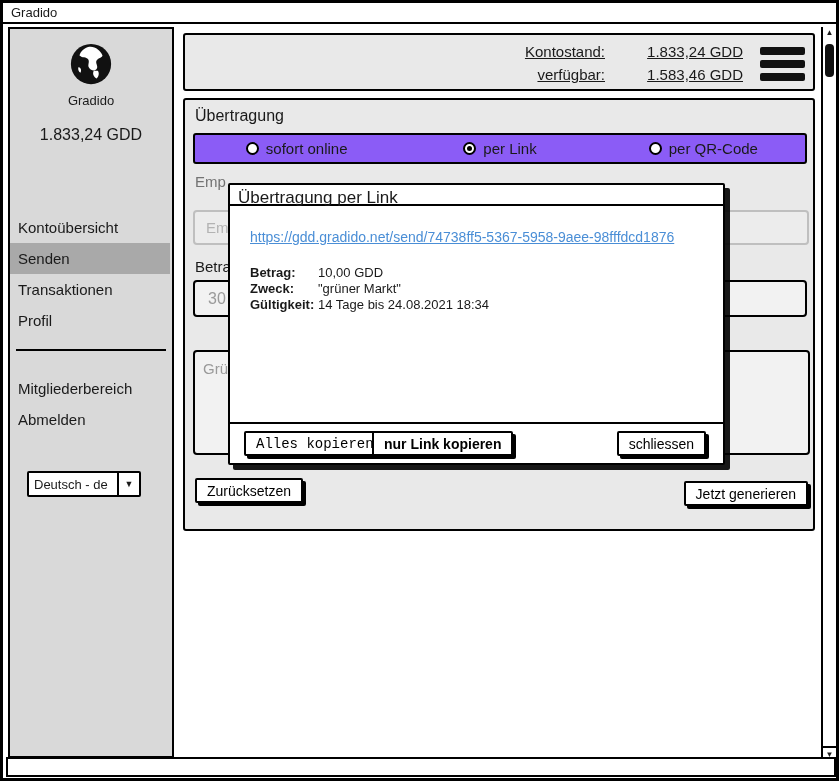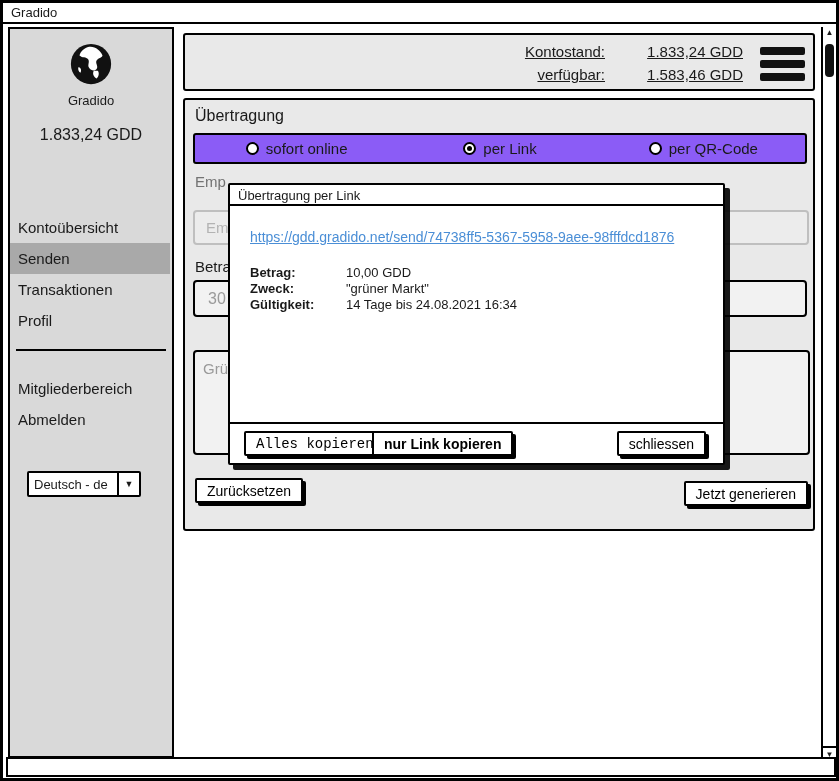--- a/index.html
+++ b/index.html
@@ -82,26 +82,26 @@
   .btn { background:#fff; border:2px solid #000; border-radius:2px;
          box-shadow:3px 3px 0 #000; font-size:14px; padding:3px 10px;
          font-family:"Liberation Sans", sans-serif; cursor:pointer; white-space:nowrap; }
   .btn-reset { position:absolute; left:10px; top:378px; height:25px; }
   .btn-generate { position:absolute; right:5px; top:381px; height:25px; }
 
   
   .modal { position:absolute; left:225px; top:180px; width:497px; height:282px;
            background:#fff; border:2px solid #000; border-radius:2px;
            box-shadow:5px 5px 0 rgba(0,0,0,0.9); }
-  .modal-title { height:21px; border-bottom:2px solid #000; font-size:13px;
+  .modal-title { height:21px; border-bottom:2px solid #000; font-size:17px;
                  padding:3px 0 0 8px; }
   .modal-link { position:absolute; left:20px; top:44px; font-size:14px;
                 color:#4a8ed6; text-decoration:underline; cursor:pointer; }
   .detail-rows { position:absolute; left:20px; top:80px; font-size:13px; }
-  .detail-row { display:flex; height:16px; line-height:16px;gap:28px; }
+  .detail-row { display:flex; height:16px; line-height:16px; }
   .detail-row .dl { width:68px; font-weight:bold; }
   .modal-footer { position:absolute; left:0; bottom:0; width:100%; height:41px;
                   border-top:2px solid #000; }
   .btn-copy-all { position:absolute; left:14px; top:7px; height:25px;font-family:Liberation Mono, monospace; }
   .btn-copy-link { position:absolute; left:142px; top:7px; height:25px;font-weight:bold; }
   .btn-close { position:absolute; right:17px; top:7px; height:25px; }
 
   
   .bottom-bar { position:absolute; left:3px; top:754px; width:830px; height:20px;
                 background:#fff; border:2px solid #000; }
@@ -221,21 +221,21 @@
       <div class="detail-row">
         <span class="dl">Betrag:</span>
         <span class="dv">10,00 GDD</span>
       </div>
       <div class="detail-row">
         <span class="dl">Zweck:</span>
         <span class="dv">"grüner Markt"</span>
       </div>
       <div class="detail-row">
         <span class="dl">Gültigkeit:</span>
-        <span class="dv">14 Tage bis 24.08.2021 16:34</span>
+        <span class="dv">14 Tage bis 24.08.2021 18:34</span>
       </div>
     </div>
     <div class="modal-footer">
       <button class="btn btn-copy-all">Alles kopieren</button>
       <button class="btn btn-copy-link">nur Link kopieren</button>
       <button class="btn btn-close">schliessen</button>
     </div>
   </div>
 
   <div class="scrollbar">

